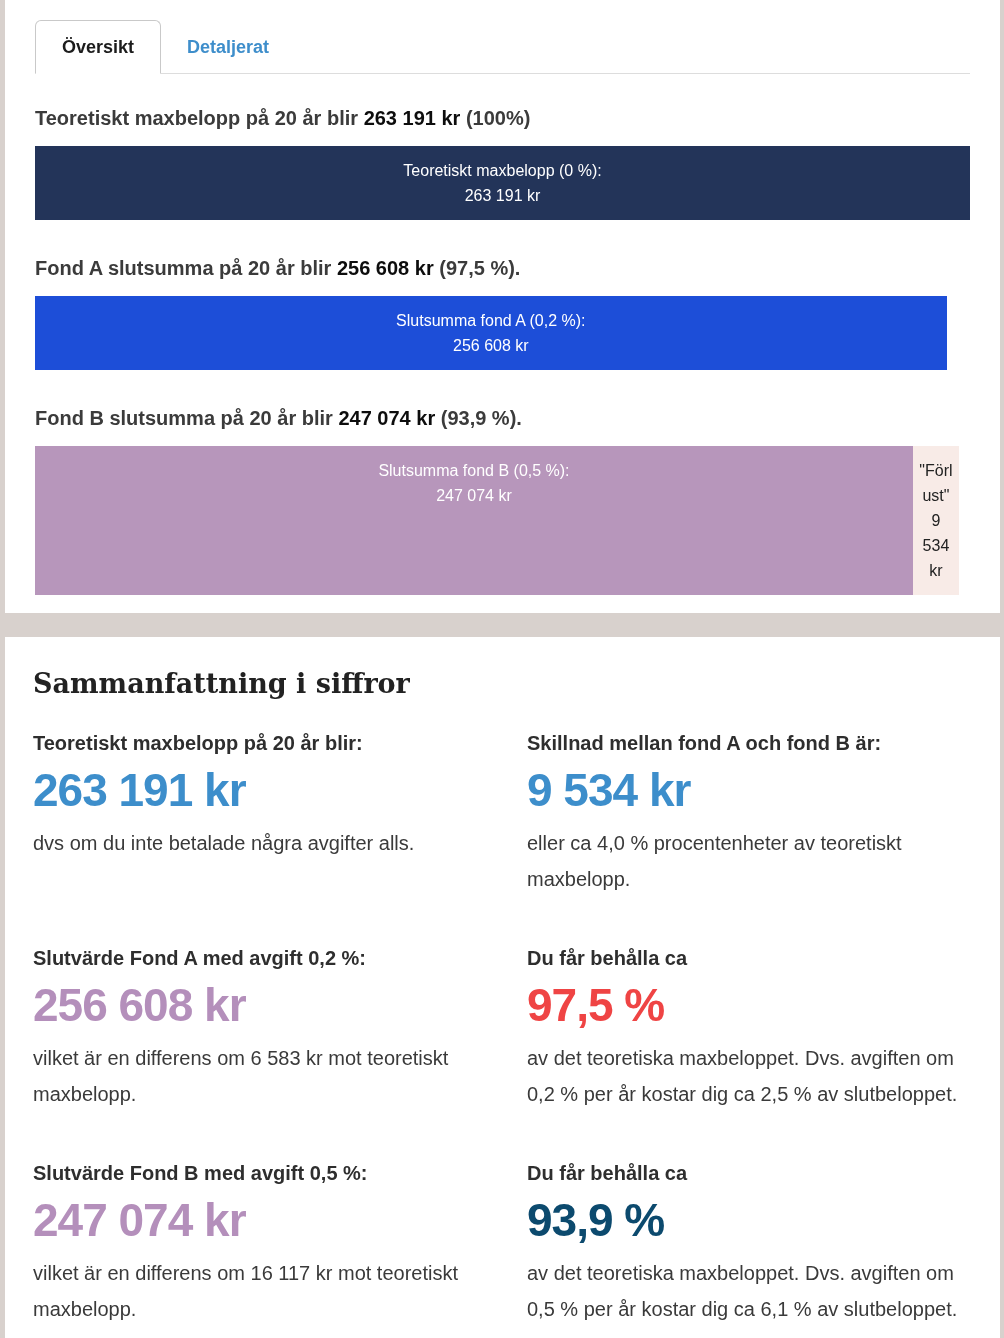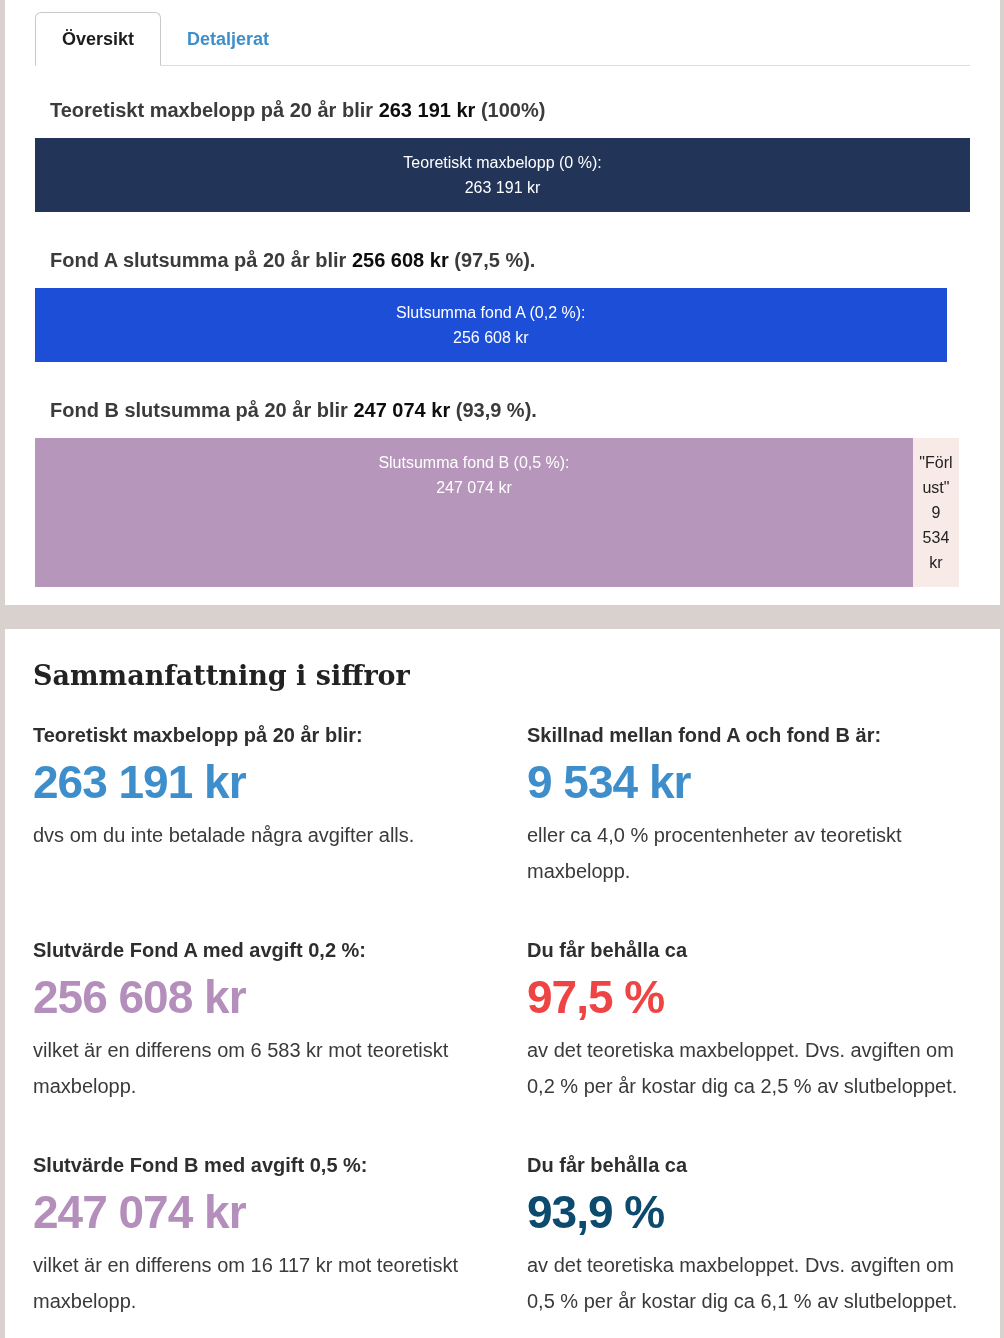--- a/index.html
+++ b/index.html
@@ -8,31 +8,31 @@
     font-family: "Liberation Sans", sans-serif;
     background: #d8d1cd;
     color: #333;
   }
   .page { width:1004px; height:1338px; overflow:hidden; background:#d8d1cd; }
   .card { background:#fff; margin:0 4px 0 5px; }
   .card-top { padding: 0 30px 18px 30px; }
   .card-bottom { margin-top:24px; padding: 20px 28px 0 28px; height: 733px; overflow:hidden; }
 
   
-  .tabs { display:flex; align-items:flex-end; border-bottom:1px solid #ddd; padding-top:12px; }
+  .tabs { display:flex; align-items:flex-end; border-bottom:1px solid #ddd; padding-top:20px; }
   .tab { font-size:18px; font-weight:700; padding:14px 26px; cursor:pointer; line-height:24px; }
   .tab.active {
     background:#fff; color:#1c1c1c;
     border:1px solid #c9c9c9; border-bottom:1px solid #fff;
     border-radius:6px 6px 0 0; margin-bottom:-1px; position:relative;
   }
   .tab.link { color:#3e8ecb; }
 
   
-  .bar-heading { font-size:20px; font-weight:700; color:#3b3b3b; margin:34px 15px 14px; line-height:28px; }
+  .bar-heading { font-size:20px; font-weight:700; color:#3b3b3b; margin:34px 0 14px; line-height:28px; }
   .bar-heading.first { margin-top:30px; }
   .bar-heading strong { color:#0d0d0d; }
   .bar-row { display:flex; align-items:stretch; }
   .bar {
     color:#fff; text-align:center; font-size:16px; line-height:25px;
     padding:12px 0;
   }
   .bar .ln { display:block; }
   .loss-box {
     width:46px; padding:12px 4px; font-size:16px; line-height:25px;

